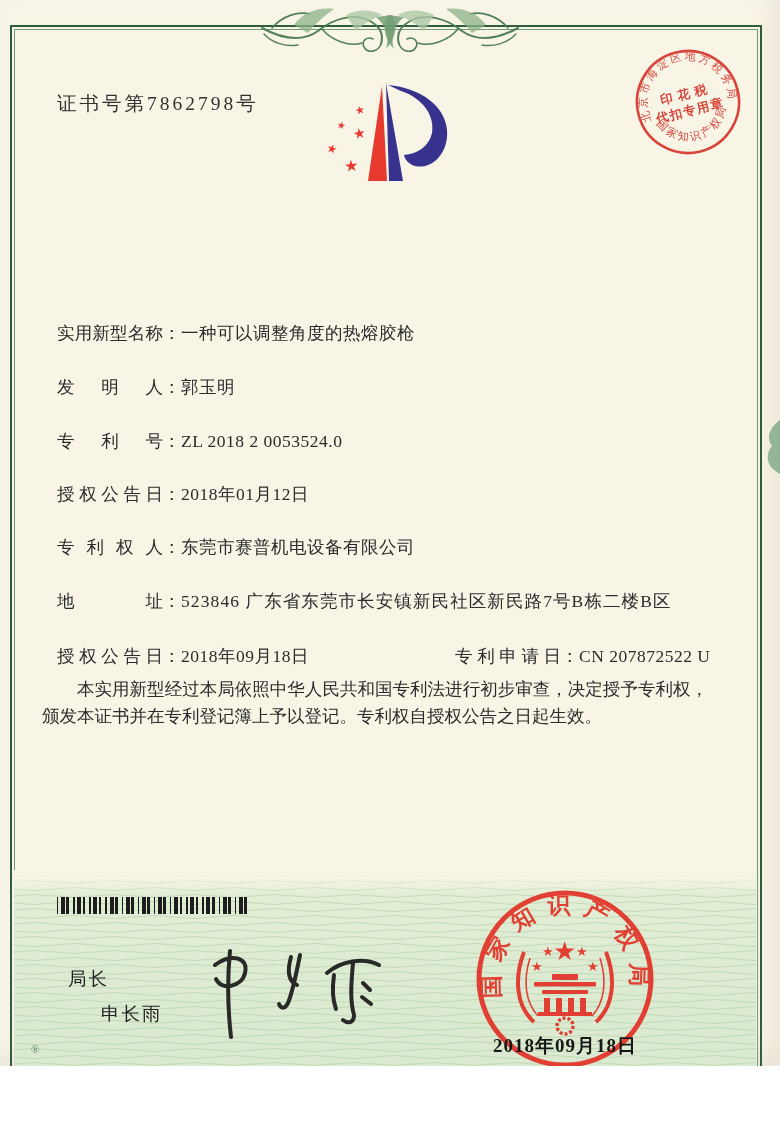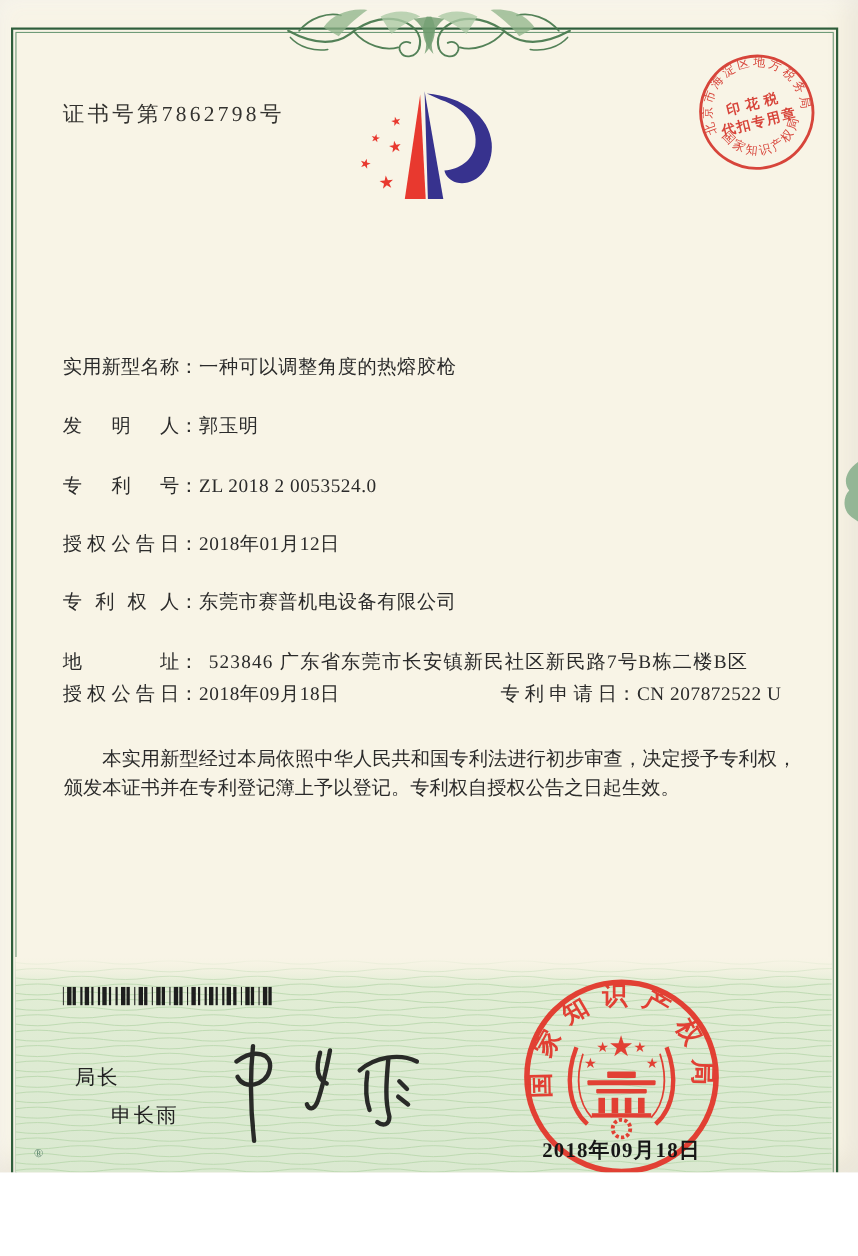--- a/index.html
+++ b/index.html
@@ -21,23 +21,23 @@
   .zone .fade{position:absolute;left:0;top:0;width:100%;height:26px;
     background:linear-gradient(180deg,#f8f4e6,rgba(248,244,230,0));}
   .cert-no{position:absolute; left:57px; top:90px; font-size:19.5px; letter-spacing:3px; color:#33322f;}
   .title{position:absolute; left:0; top:205px; width:780px; text-align:center;
     font-size:43px; font-weight:bold; letter-spacing:12px; padding-left:6px; box-sizing:border-box; color:#1c1c1c;}
   .fields{position:absolute; left:57px; top:0; width:666px;}
   .frow{position:absolute; left:0; font-size:17.5px; line-height:27.5px; white-space:nowrap;}
   .f-label{display:inline-block; width:106px; text-align:justify; text-align-last:justify; vertical-align:top;}
   .f-colon{display:inline-block; width:18px; vertical-align:top;}
   .f-value{display:inline-block; vertical-align:top; letter-spacing:.5px;}
-  .f-wrap{white-space:normal; width:508px; letter-spacing:1.1px;text-align:center;}
+  .f-wrap{white-space:normal; width:508px; letter-spacing:1.1px;}
   .pair2{position:absolute; left:398px; top:0; white-space:nowrap;}
-  .paras{position:absolute; left:58px; top:676px; width:666px;
+  .paras{position:absolute; left:42px; top:676px; width:666px;
     font-size:17.5px; line-height:27px; text-align:justify;}
   .paras p{margin:0; text-indent:2em;}
   .barcode{position:absolute; left:57px; top:897px; width:226px; height:17px;
     display:flex; align-items:stretch; overflow:hidden;}
   .barcode i{display:block; height:100%;}
   .officer{position:absolute; left:68px; font-size:18.5px; letter-spacing:2px;
     font-family:"Liberation Sans","DejaVu Sans",sans-serif; color:#222;}
   .o1{top:966px;} .o2{top:1001px;margin-left:33px;}
   .sig{position:absolute; left:203px; top:943px;}
   .seal{position:absolute; left:472px; top:886px;}
@@ -178,21 +178,21 @@
     </div>
     <div class="frow" style="top:481px">
       <span class="f-label">授权公告日</span><span class="f-colon">：</span><span class="f-value">2018年01月12日</span>
     </div>
     <div class="frow" style="top:534px">
       <span class="f-label">专利权人</span><span class="f-colon">：</span><span class="f-value">东莞市赛普机电设备有限公司</span>
     </div>
     <div class="frow" style="top:588px">
       <span class="f-label">地址</span><span class="f-colon">：</span><span class="f-value f-wrap">523846 广东省东莞市长安镇新民社区新民路7号B栋二楼B区</span>
     </div>
-    <div class="frow" style="top:617px">
+    <div class="frow" style="top:643px">
       <span class="f-label">授权公告日</span><span class="f-colon">：</span><span class="f-value">2018年09月18日</span>
       <span class="pair2">
         <span class="f-label">专利申请日</span><span class="f-colon">：</span><span class="f-value">CN 207872522 U</span>
       </span>
     </div>
   </div>
 
   <div class="paras">
     <p>本实用新型经过本局依照中华人民共和国专利法进行初步审查，决定授予专利权，颁发本证书并在专利登记簿上予以登记。专利权自授权公告之日起生效。</p>
   </div>

